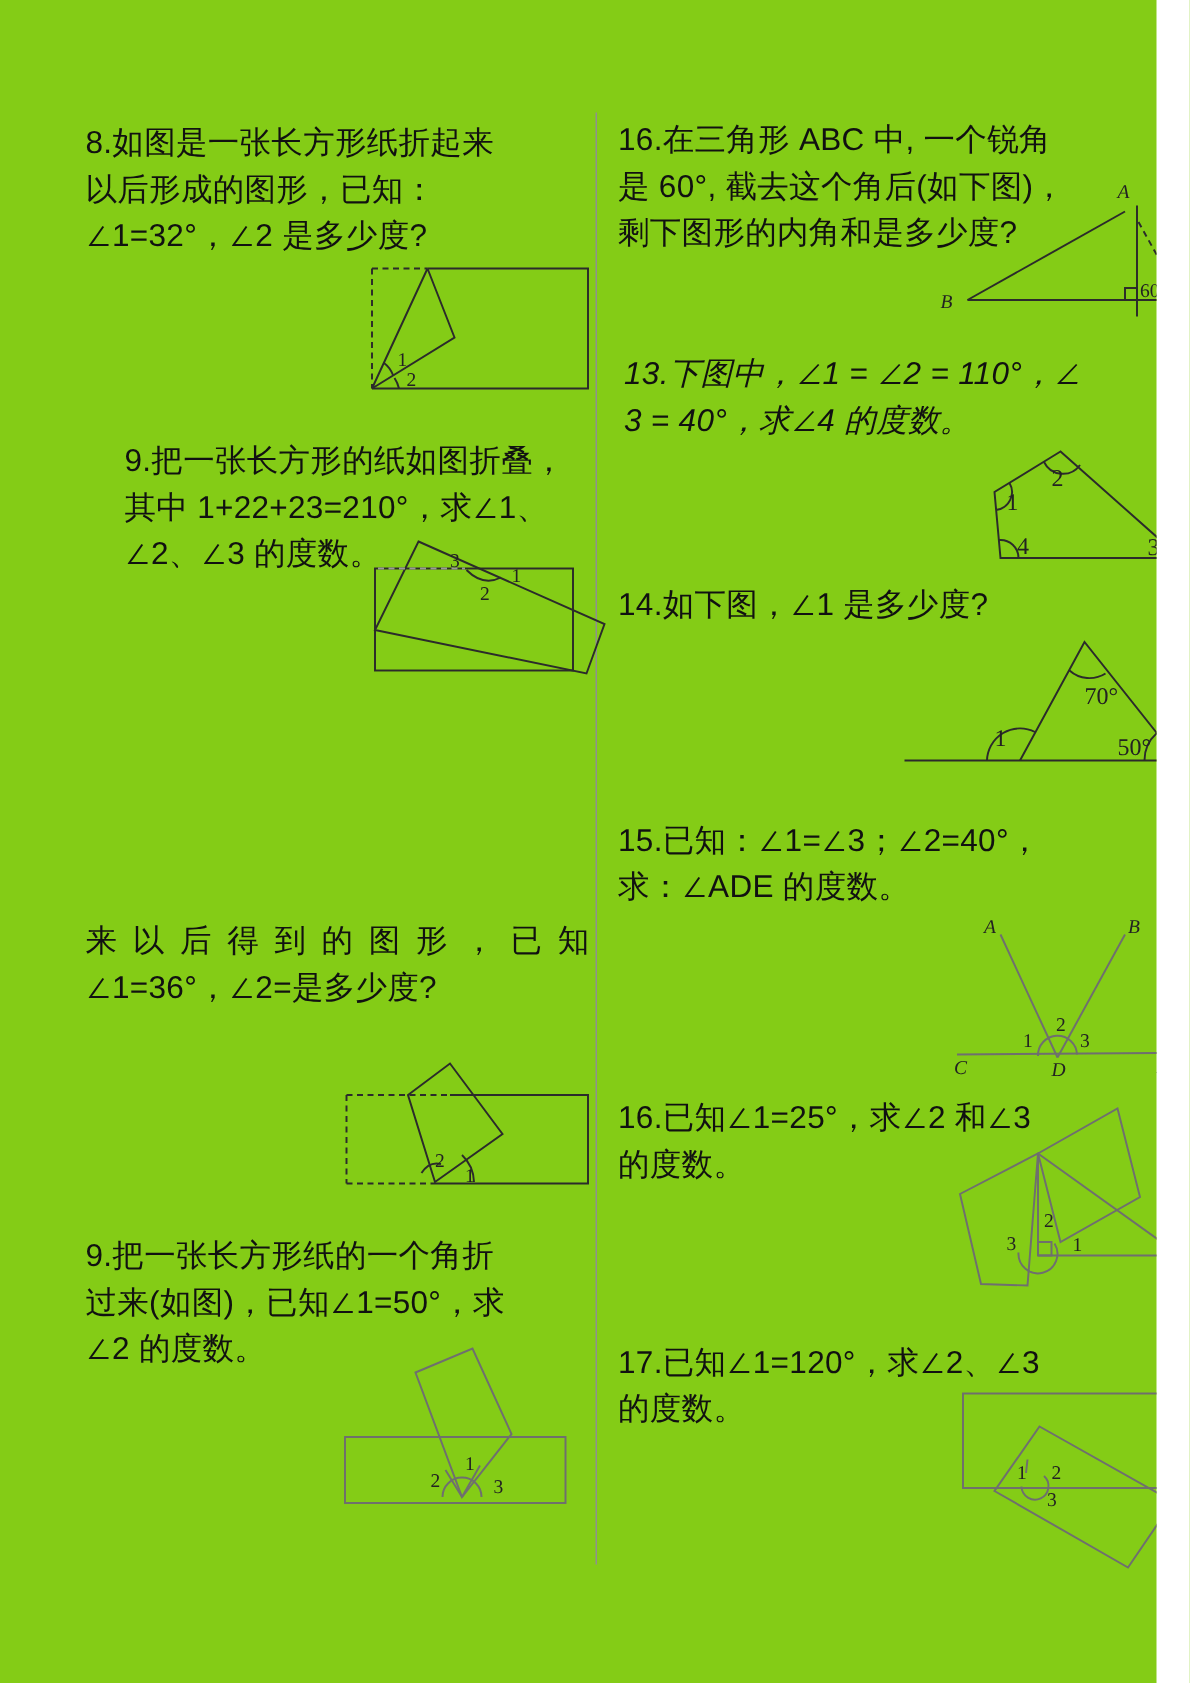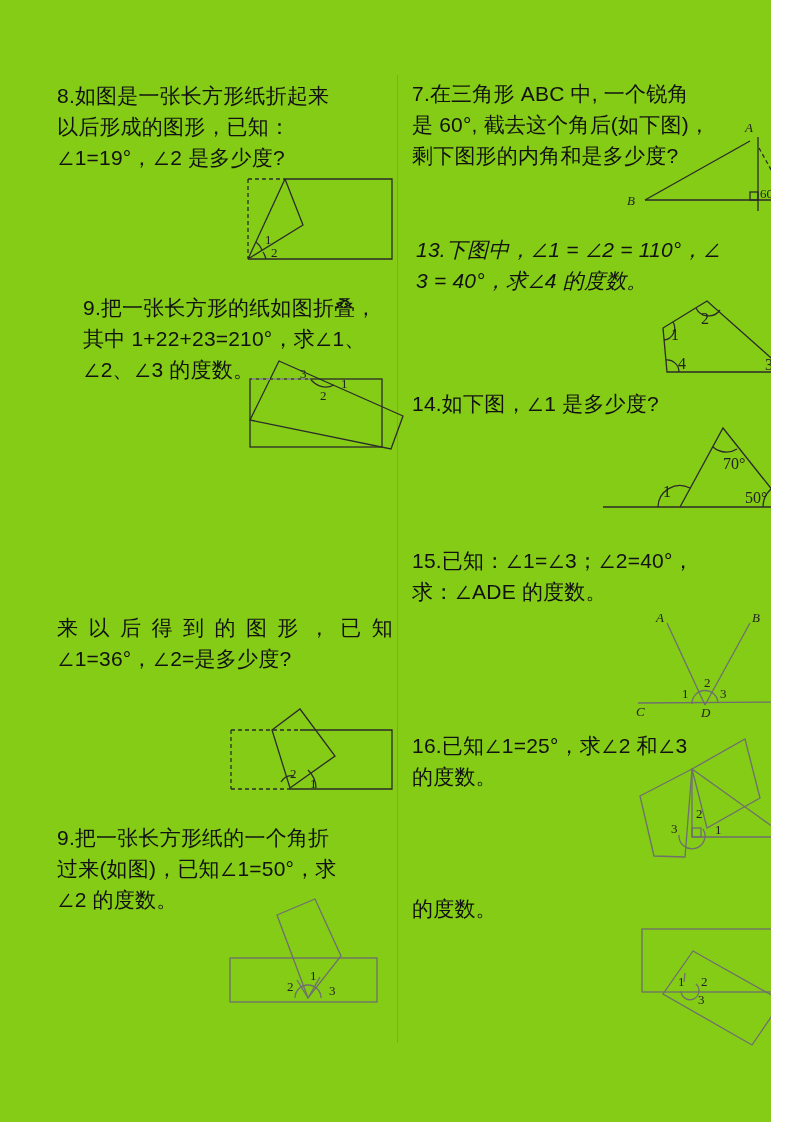--- a/index.html
+++ b/index.html
@@ -22,21 +22,21 @@
 </head>
 <body>
 
 <div id="page">
 
   <div class="divider" style="left:397px;top:75px;height:968px;"></div>
 
   <div class="prob" style="left:57px;top:80px;">
     <div class="ln">8.如图是一张长方形纸折起来</div>
     <div class="ln">以后形成的图形，已知：</div>
-    <div class="ln">∠1=19°，∠2 是多少度?</div>
+    <div class="ln">∠1=32°，∠2 是多少度?</div>
   </div>
 
   <div class="dia" style="left:245px;top:176px;">
     <svg width="150" height="88" viewBox="0 0 150 88">
       <path class="dash" d="M3 3 V83"></path>
       <path class="dash" d="M3 3 H40"></path>
       <path d="M40 3 H147 V83 H3"></path>
       <path d="M40 3 L3 83 M40 3 L58 49 L3 83"></path>
       <path d="M11 66 Q15 69 17 74"></path>
       <path d="M18 76 Q20 79 21 83"></path>
@@ -94,21 +94,21 @@
       <polygon class="lt" points="52,23 90,7 116,64 83,106"></polygon>
       <path class="lt" d="M83 106 L95 85 M83 106 L72 88"></path>
       <path class="lt" d="M70 106 A 13 13 0 0 1 96 106"></path>
       <text x="62" y="99">2</text>
       <text x="85" y="88">1</text>
       <text x="104" y="103">3</text>
     </svg>
   </div>
 
   <div class="prob" style="left:412px;top:78px;">
-    <div class="ln">7.在三角形 ABC 中, 一个锐角</div>
+    <div class="ln">16.在三角形 ABC 中, 一个锐角</div>
     <div class="ln">是 60°, 截去这个角后(如下图)，</div>
     <div class="ln">剩下图形的内角和是多少度?</div>
   </div>
 
   <div class="dia" style="left:623px;top:120px;">
     <svg width="172" height="92" viewBox="0 0 172 92">
       <path d="M22 80 L127 21"></path>
       <path d="M22 80 H160"></path>
       <path d="M135 17 V91"></path>
       <path class="dash" d="M136 28 L166 82"></path>
@@ -192,20 +192,21 @@
       <path class="lt" d="M69 69 L164 137"></path>
       <rect class="lt" x="69" y="128" width="9" height="9"></rect>
       <path class="lt" d="M56 135 A 13 13 0 1 0 80 129"></path>
       <text x="73" y="118">2</text>
       <text x="48" y="133">3</text>
       <text x="92" y="134">1</text>
     </svg>
   </div>
 
   <div class="prob" style="left:412px;top:893px;">
+    <div class="ln">17.已知∠1=120°，求∠2、∠3</div>
     <div class="ln">的度数。</div>
   </div>
 
   <div class="dia" style="left:632px;top:918px;">
     <svg width="160" height="135" viewBox="0 0 160 135">
       <rect class="lt" x="10" y="11" width="147" height="63"></rect>
       <polygon class="lt" points="61,33 150,83 120,127 31,76"></polygon>
       <path class="lt" d="M53 55 L52 64"></path>
       <path class="lt" d="M49 73 A 9 9 0 1 0 64 66"></path>
       <text x="46" y="68">1</text>

